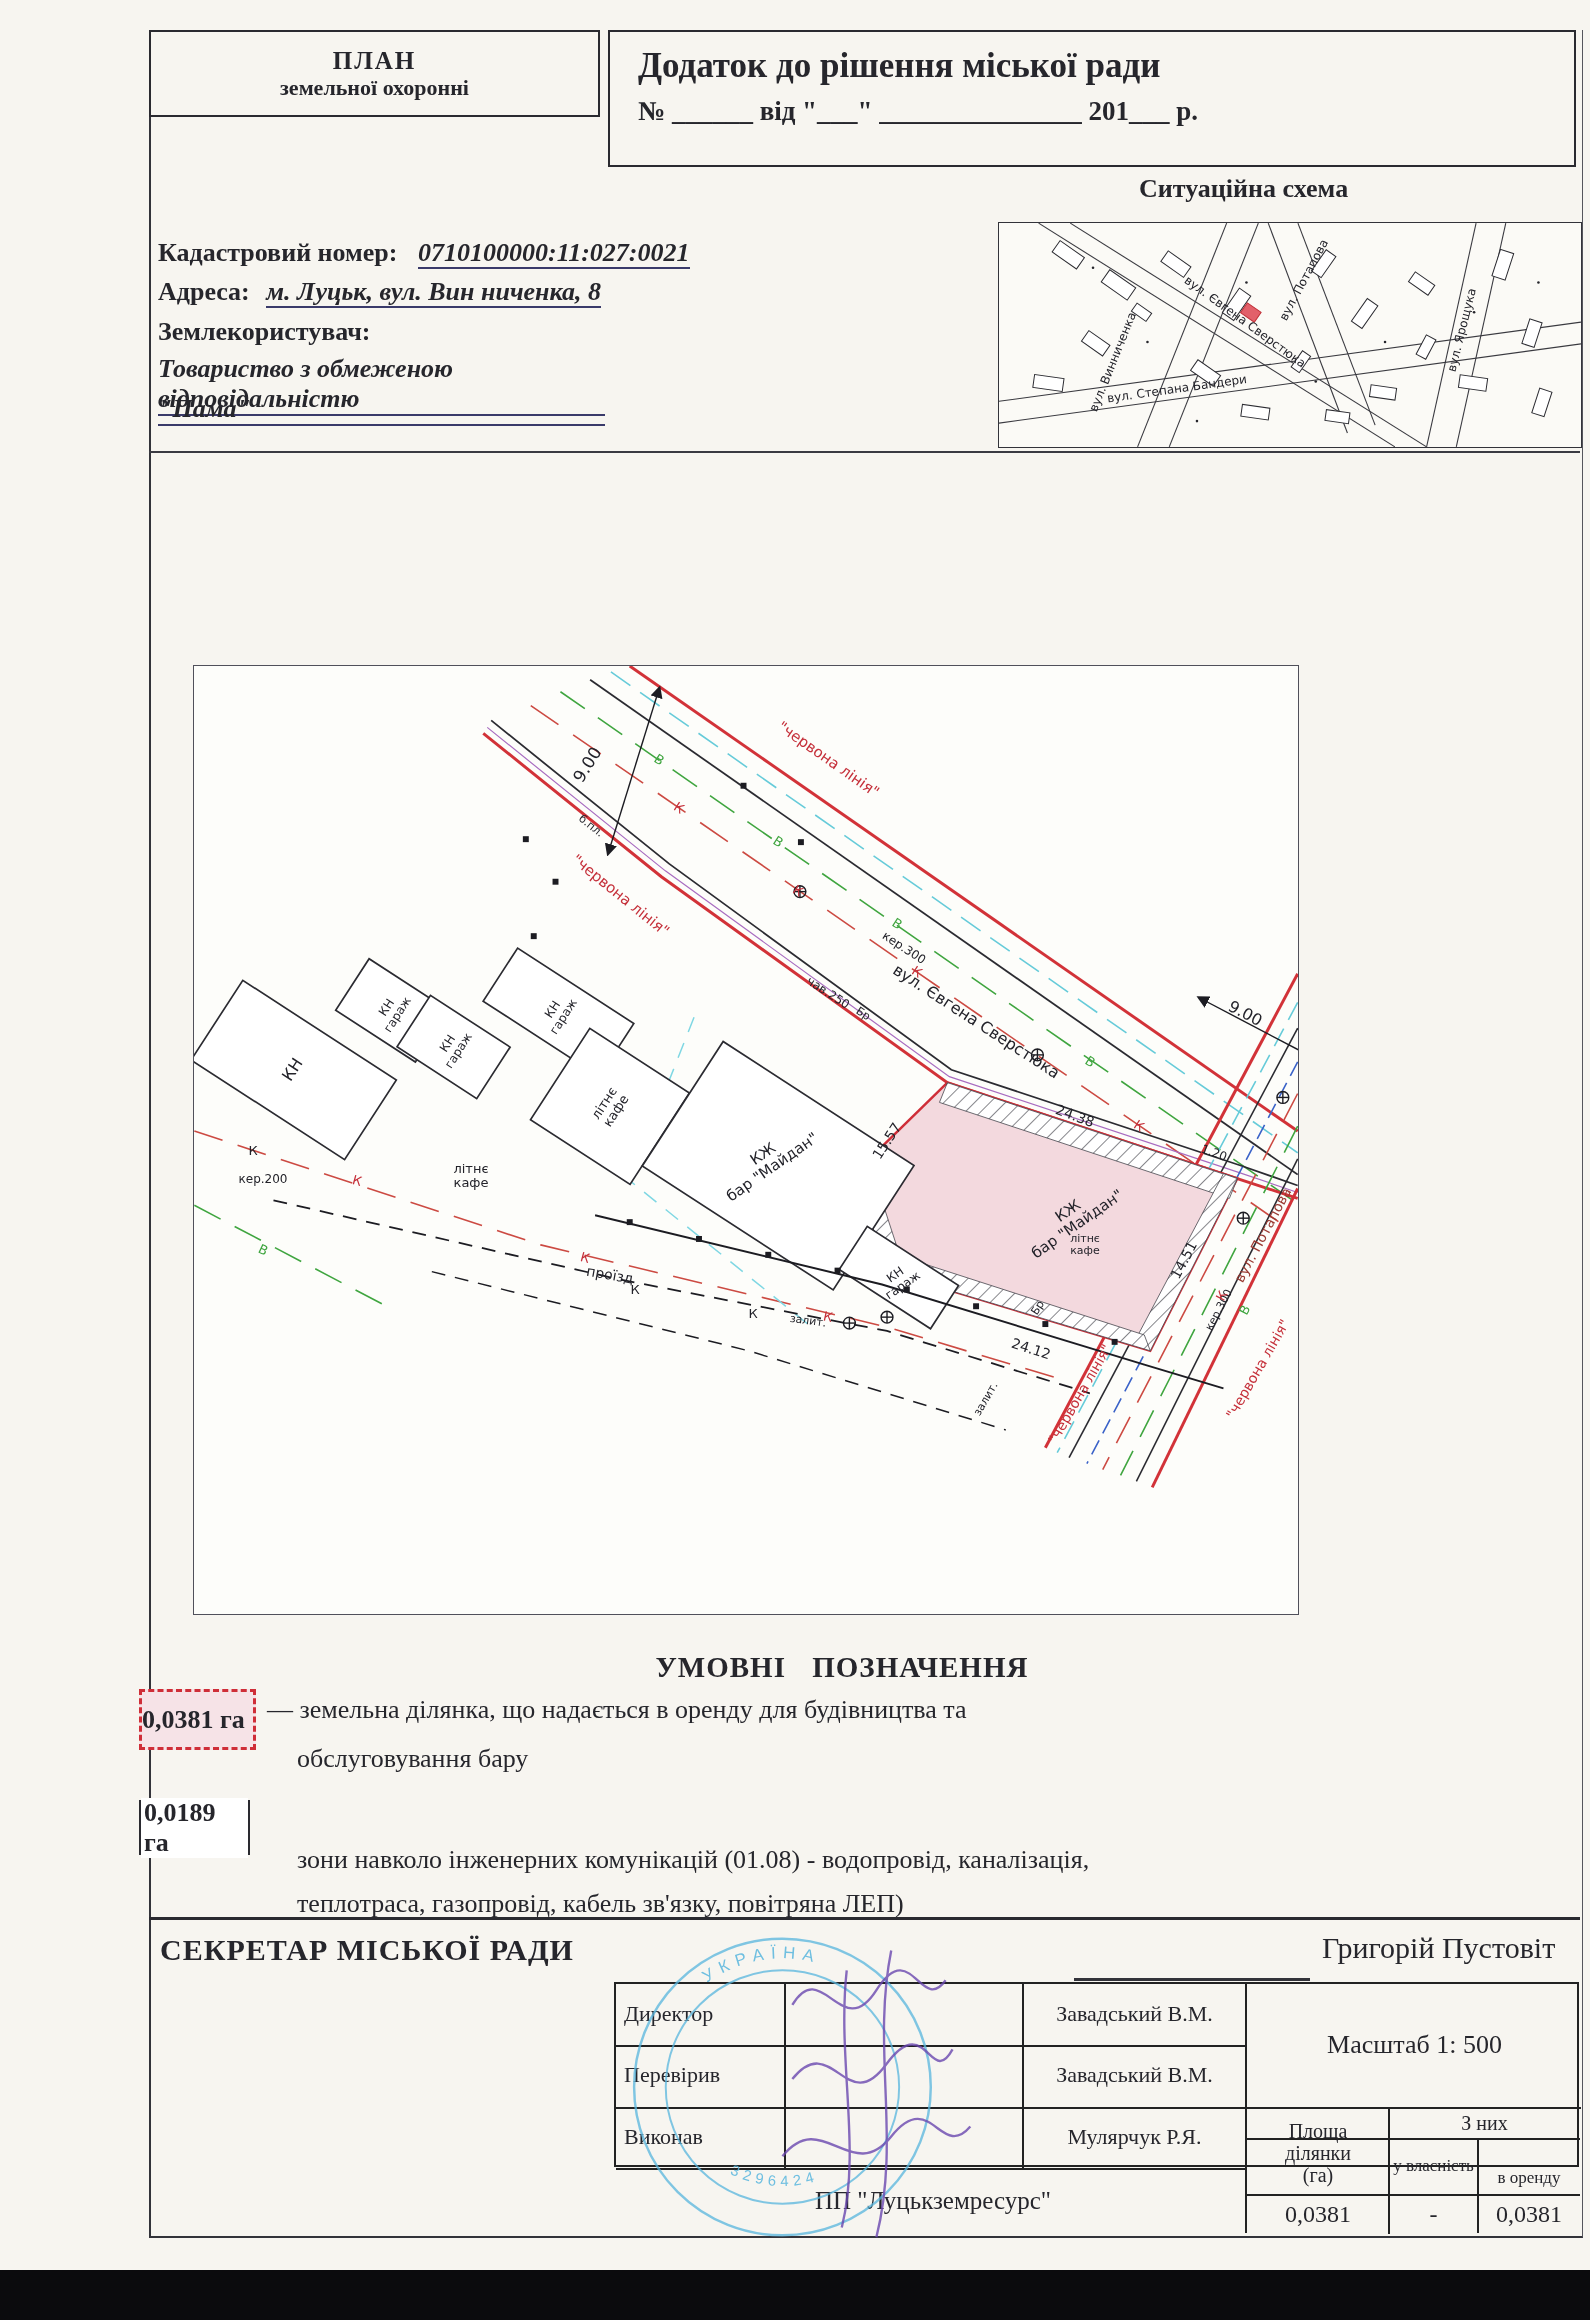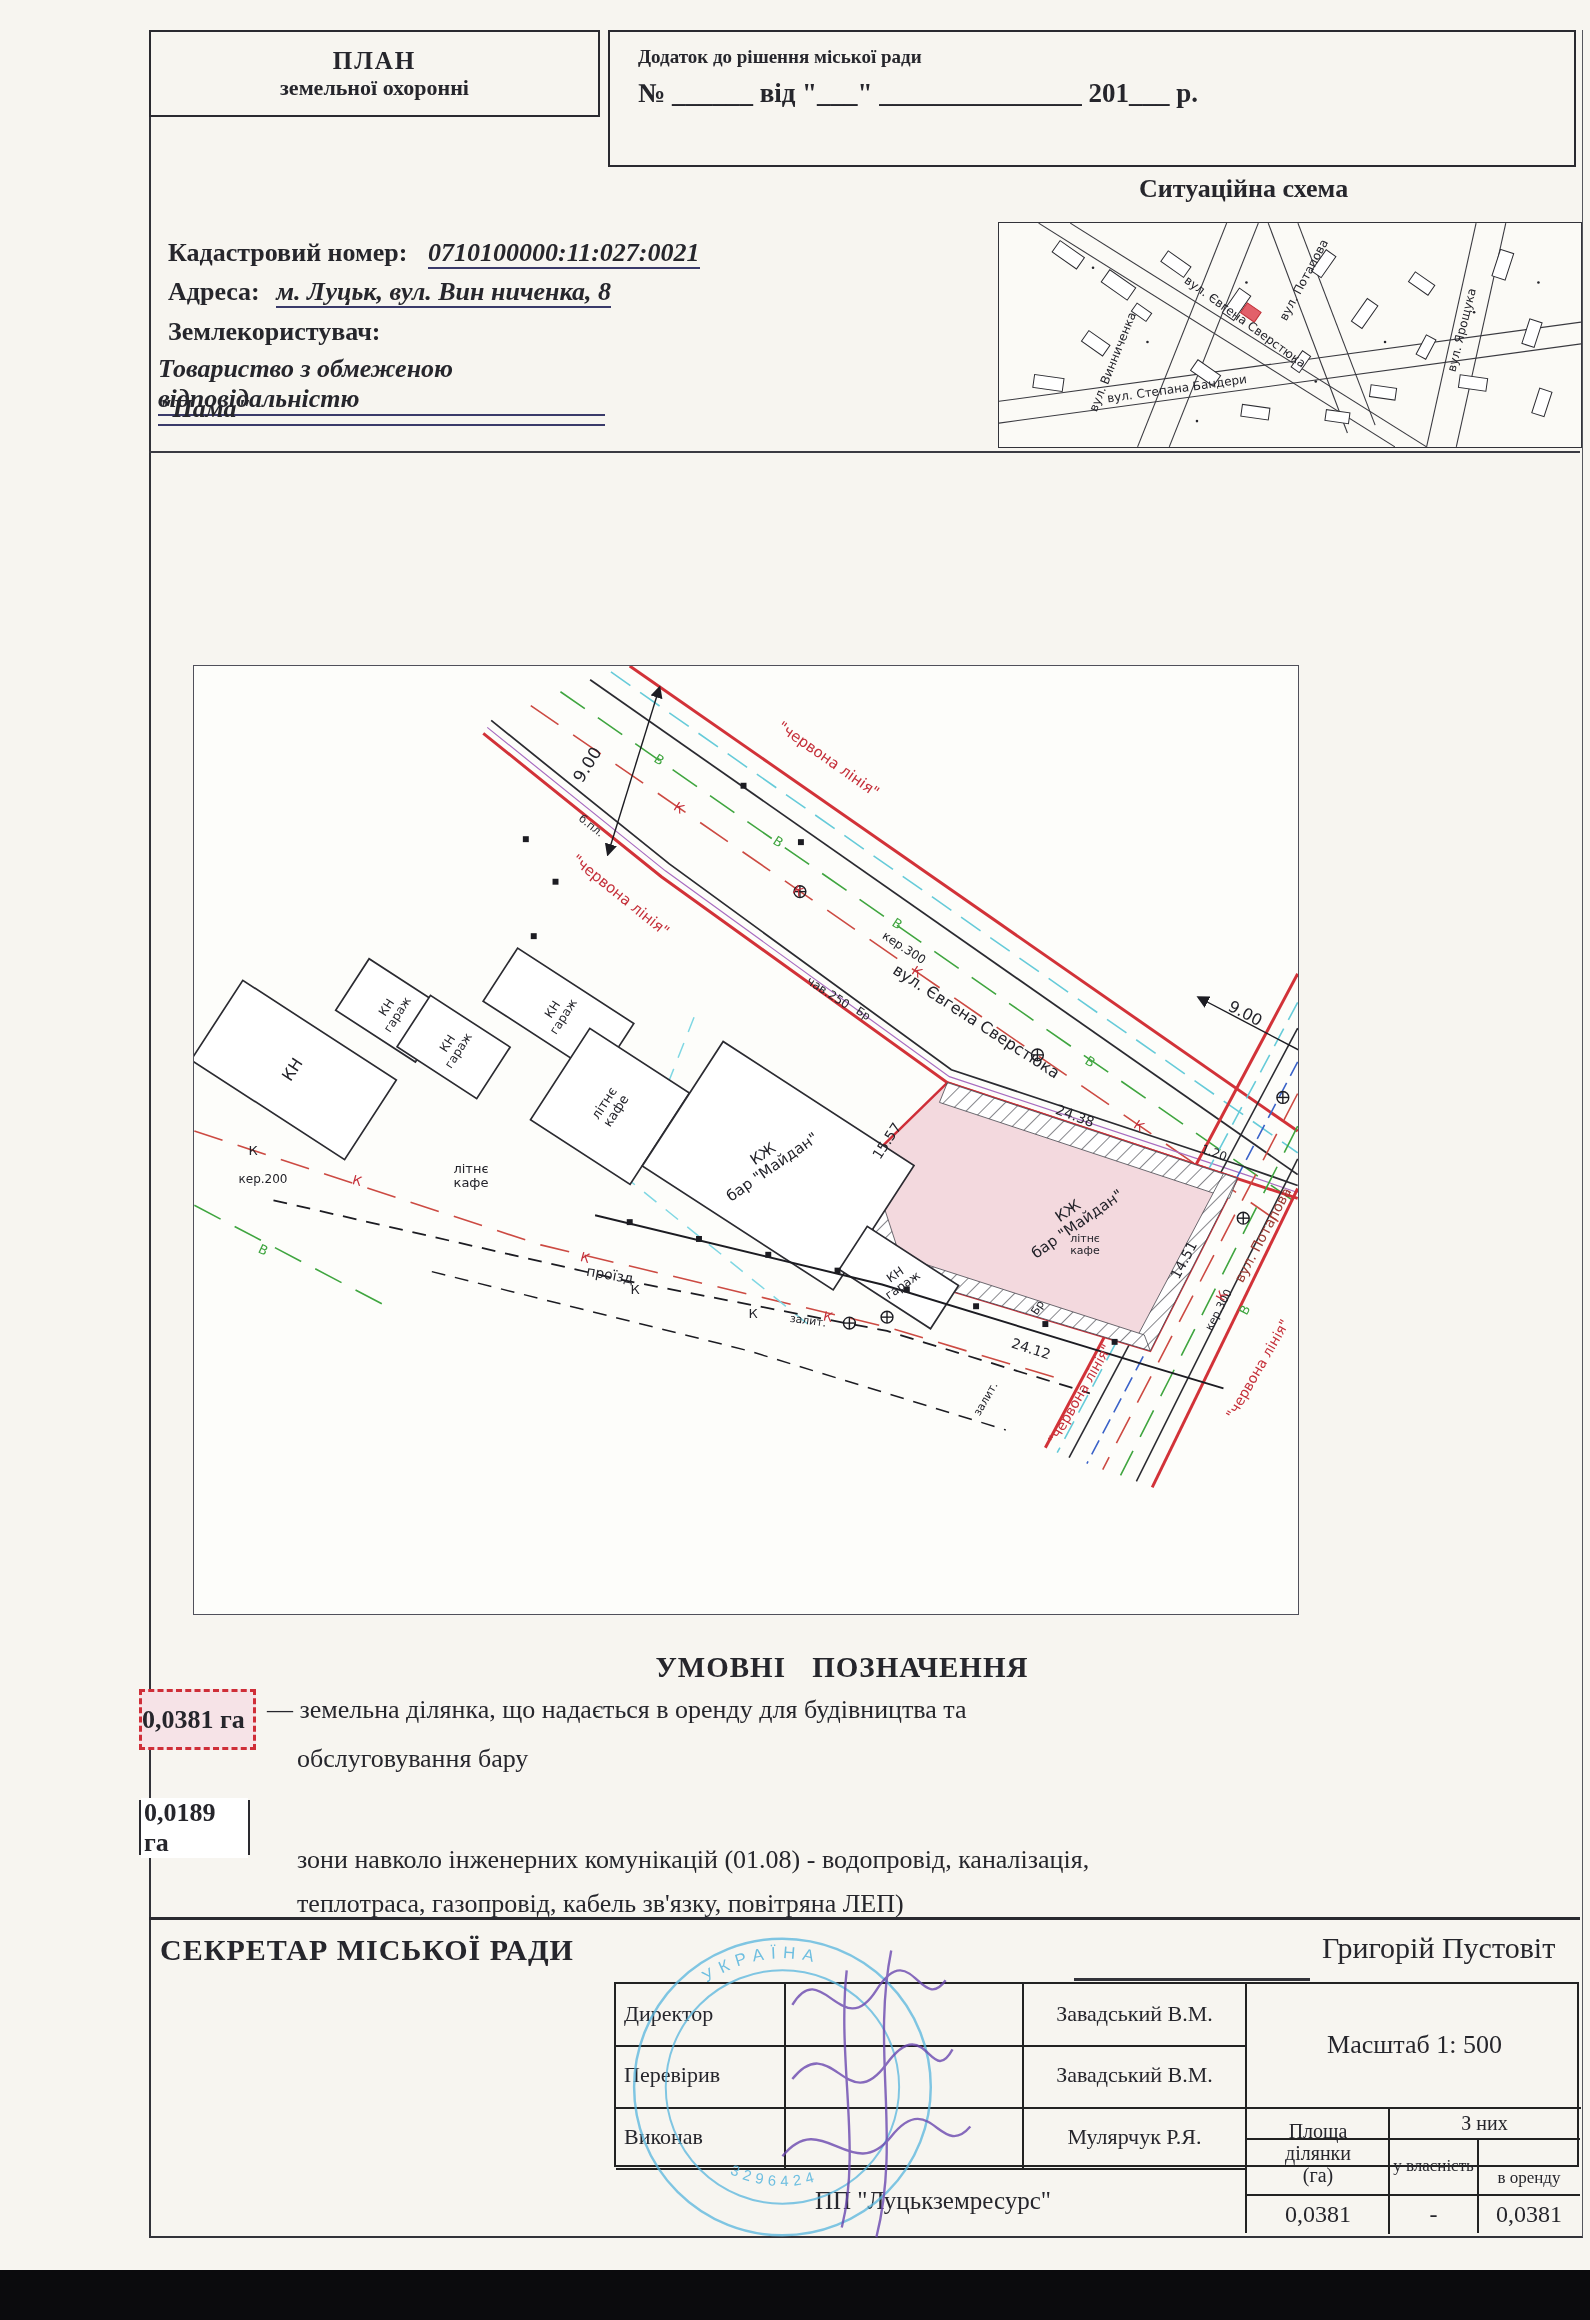--- a/index.html
+++ b/index.html
@@ -3,25 +3,25 @@
 <meta charset="utf-8">
 <style>
   html,body{margin:0;padding:0;background:#e8e6e0;}
   .page{position:relative;width:1591px;height:2321px;background:#f7f5f0;font-family:"Liberation Serif",serif;color:#26262c;overflow:hidden;}
   .abs{position:absolute;}
   .frame{position:absolute;left:149px;top:30px;width:1431px;height:2206px;border-left:2.5px solid #33333a;border-right:1.5px solid #55555c;border-bottom:2.5px solid #33333a;}
   .titlebox{position:absolute;left:149px;top:30px;width:447px;height:83px;border:2.5px solid #2a2a30;display:flex;flex-direction:column;align-items:center;justify-content:center;}
   .titlebox .t1{font-size:25px;font-weight:bold;letter-spacing:2px;}
   .titlebox .t2{font-size:22px;font-weight:bold;}
   .decbox{position:absolute;left:608px;top:30px;width:968px;height:137px;border:2.5px solid #2a2a30;padding:14px 0 0 28px;box-sizing:border-box;}
-  .decbox .d1{font-size:19px;font-weight:bold;}
+  .decbox .d1{font-size:35px;font-weight:bold;}
   .decbox .d2{font-size:27px;font-weight:bold;margin-top:10px;}
   .sittitle{position:absolute;left:1139px;top:174px;font-size:26px;font-weight:bold;}
   .cad{position:absolute;left:158px;font-size:26px;}
-  .cad b{font-weight:bold;margin-left:10px;}
+  .cad b{font-weight:bold;}
   .cad .val{font-style:italic;font-weight:bold;}
   .u{border-bottom:2px solid #3a3a6a;}
   .sitmap{position:absolute;left:998px;top:222px;width:582px;height:224px;border:1.5px solid #33333a;overflow:hidden;background:#fbfaf6;}
   .divider{position:absolute;left:149px;top:451px;width:1431px;height:2px;background:#3a3a42;}
   .divider2{position:absolute;left:149px;top:1917px;width:1431px;height:2.5px;background:#2a2a30;}
   .plan{position:absolute;left:193px;top:665px;width:1104px;height:948px;border:1.5px solid #50505a;background:#fdfdfa;overflow:hidden;}
   .plan svg{position:absolute;left:0;top:0;}
   .plab{position:absolute;white-space:nowrap;transform:translate(-50%,-50%) rotate(var(--r,0deg));font-family:"DejaVu Sans",sans-serif;color:#23232a;text-align:center;line-height:1.05;}
   .plab span{display:block;}
   .c-red{color:#c5303a;}

